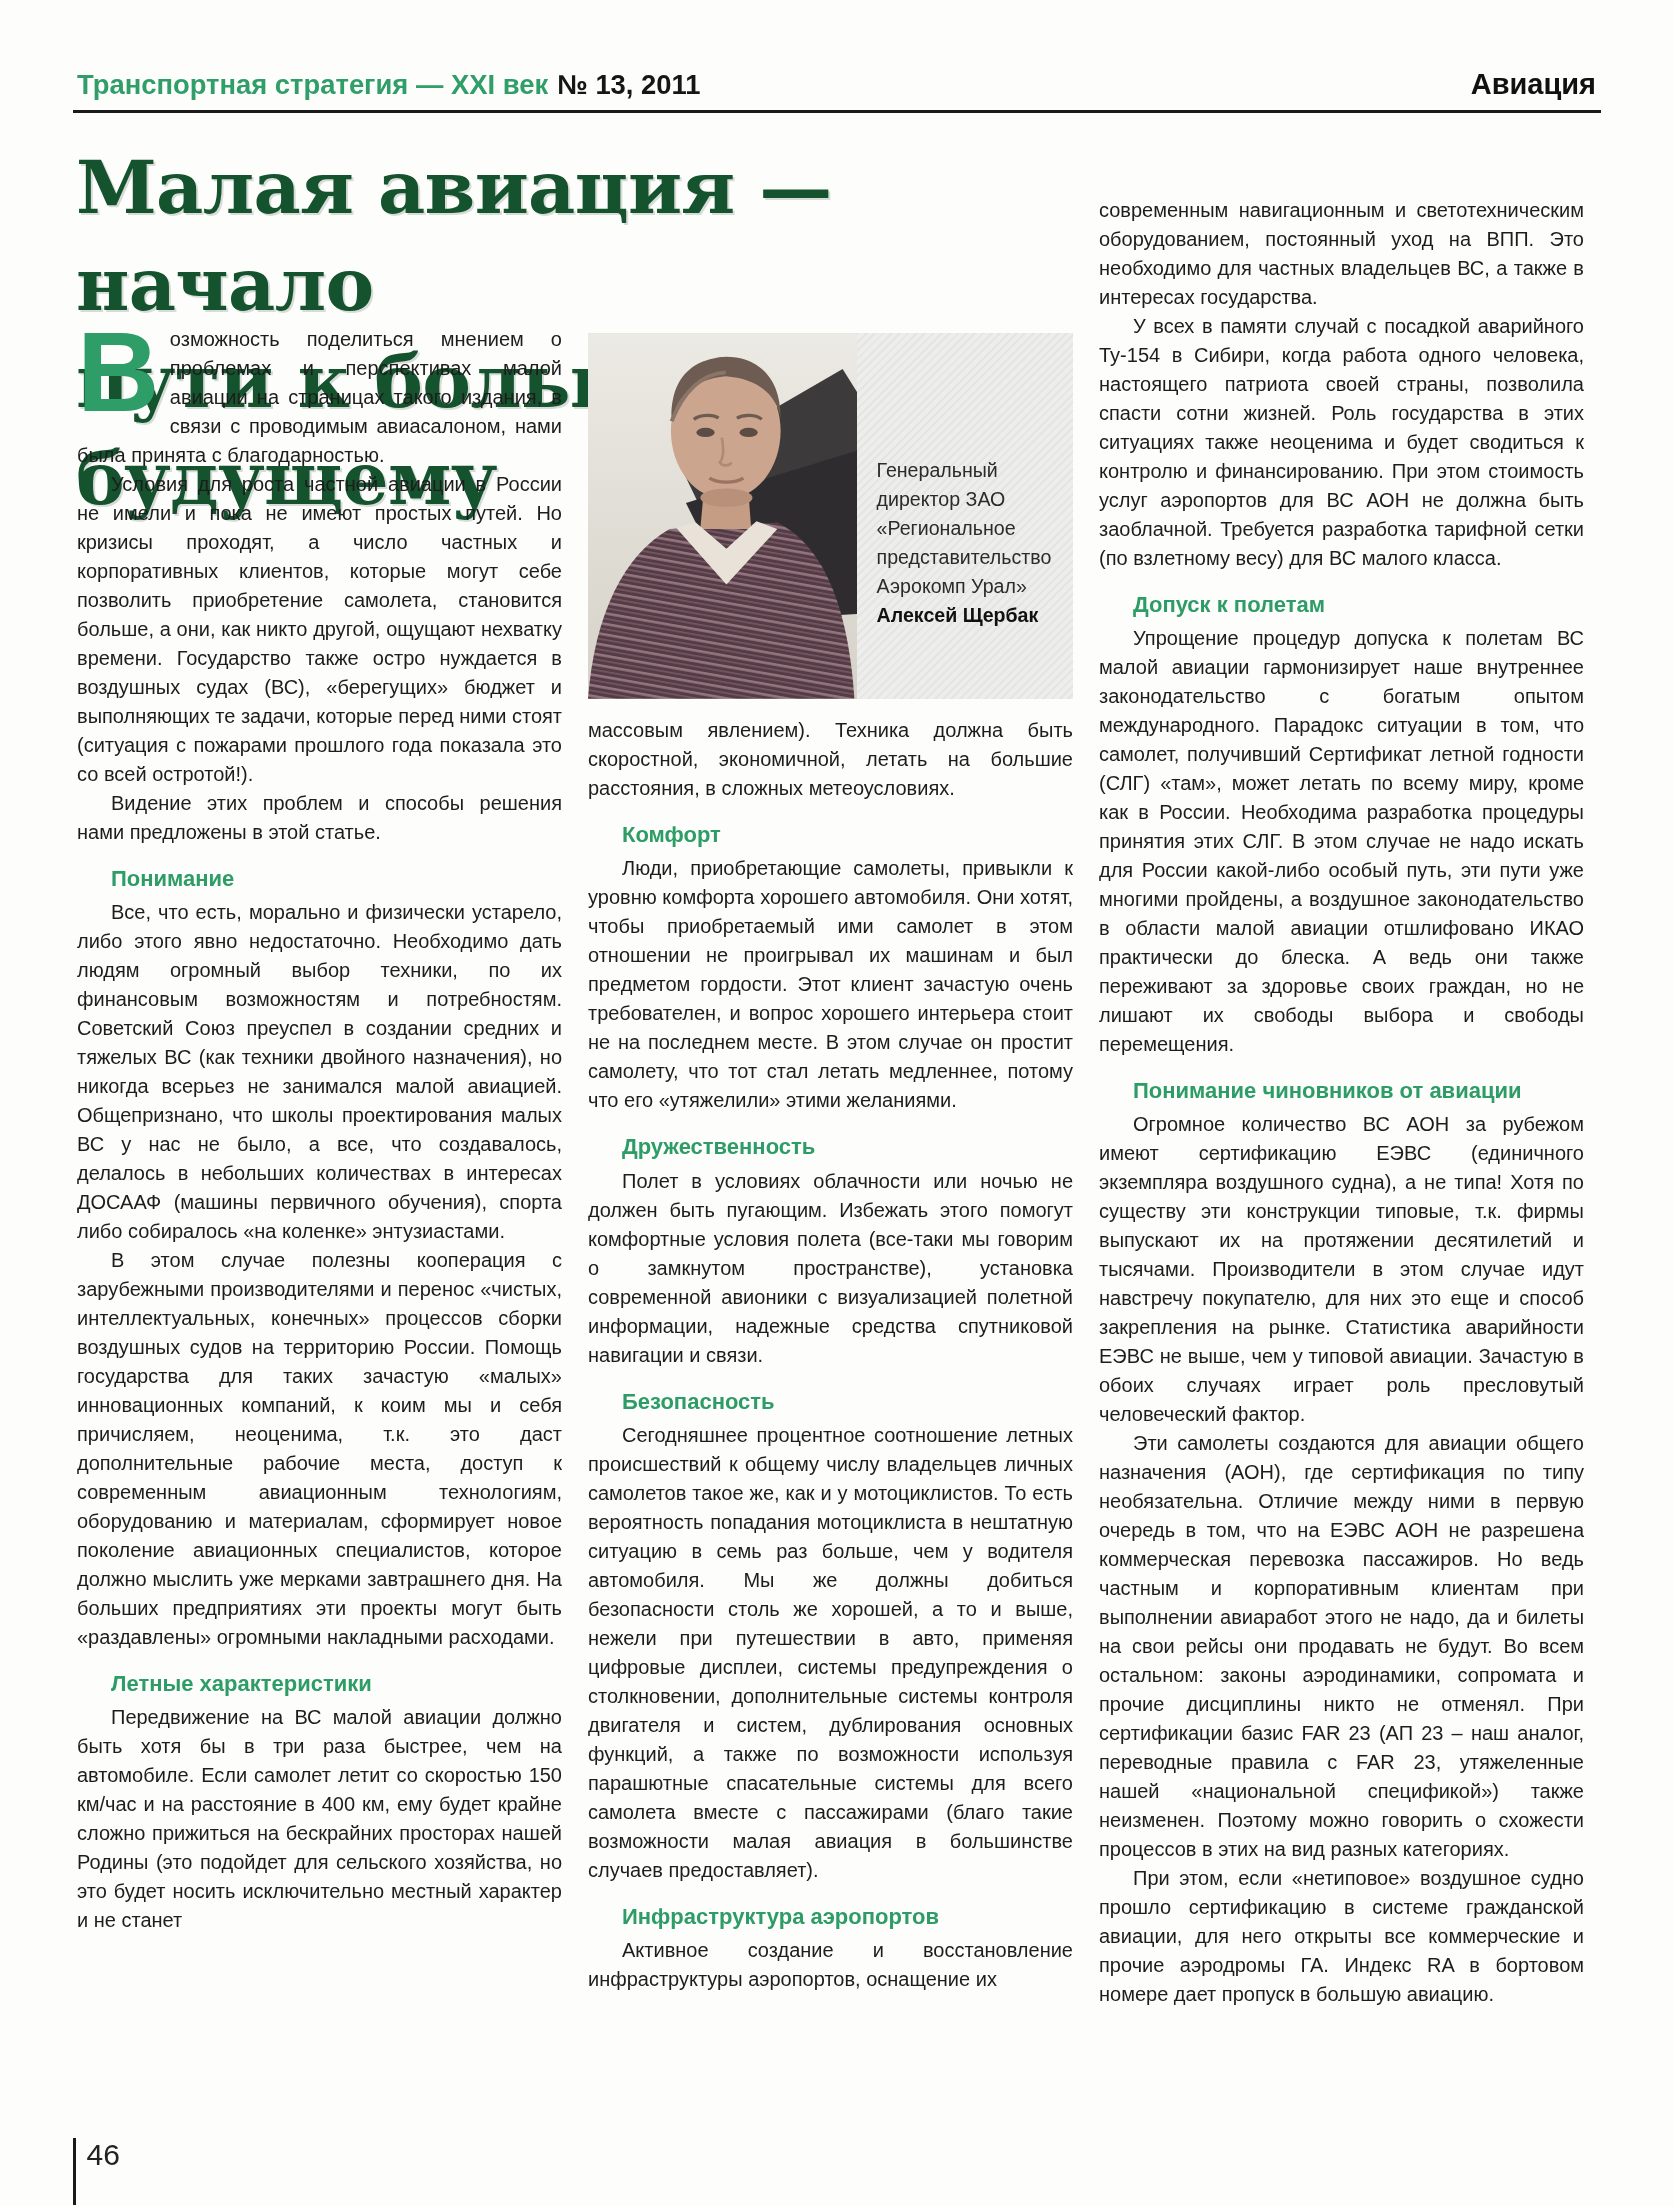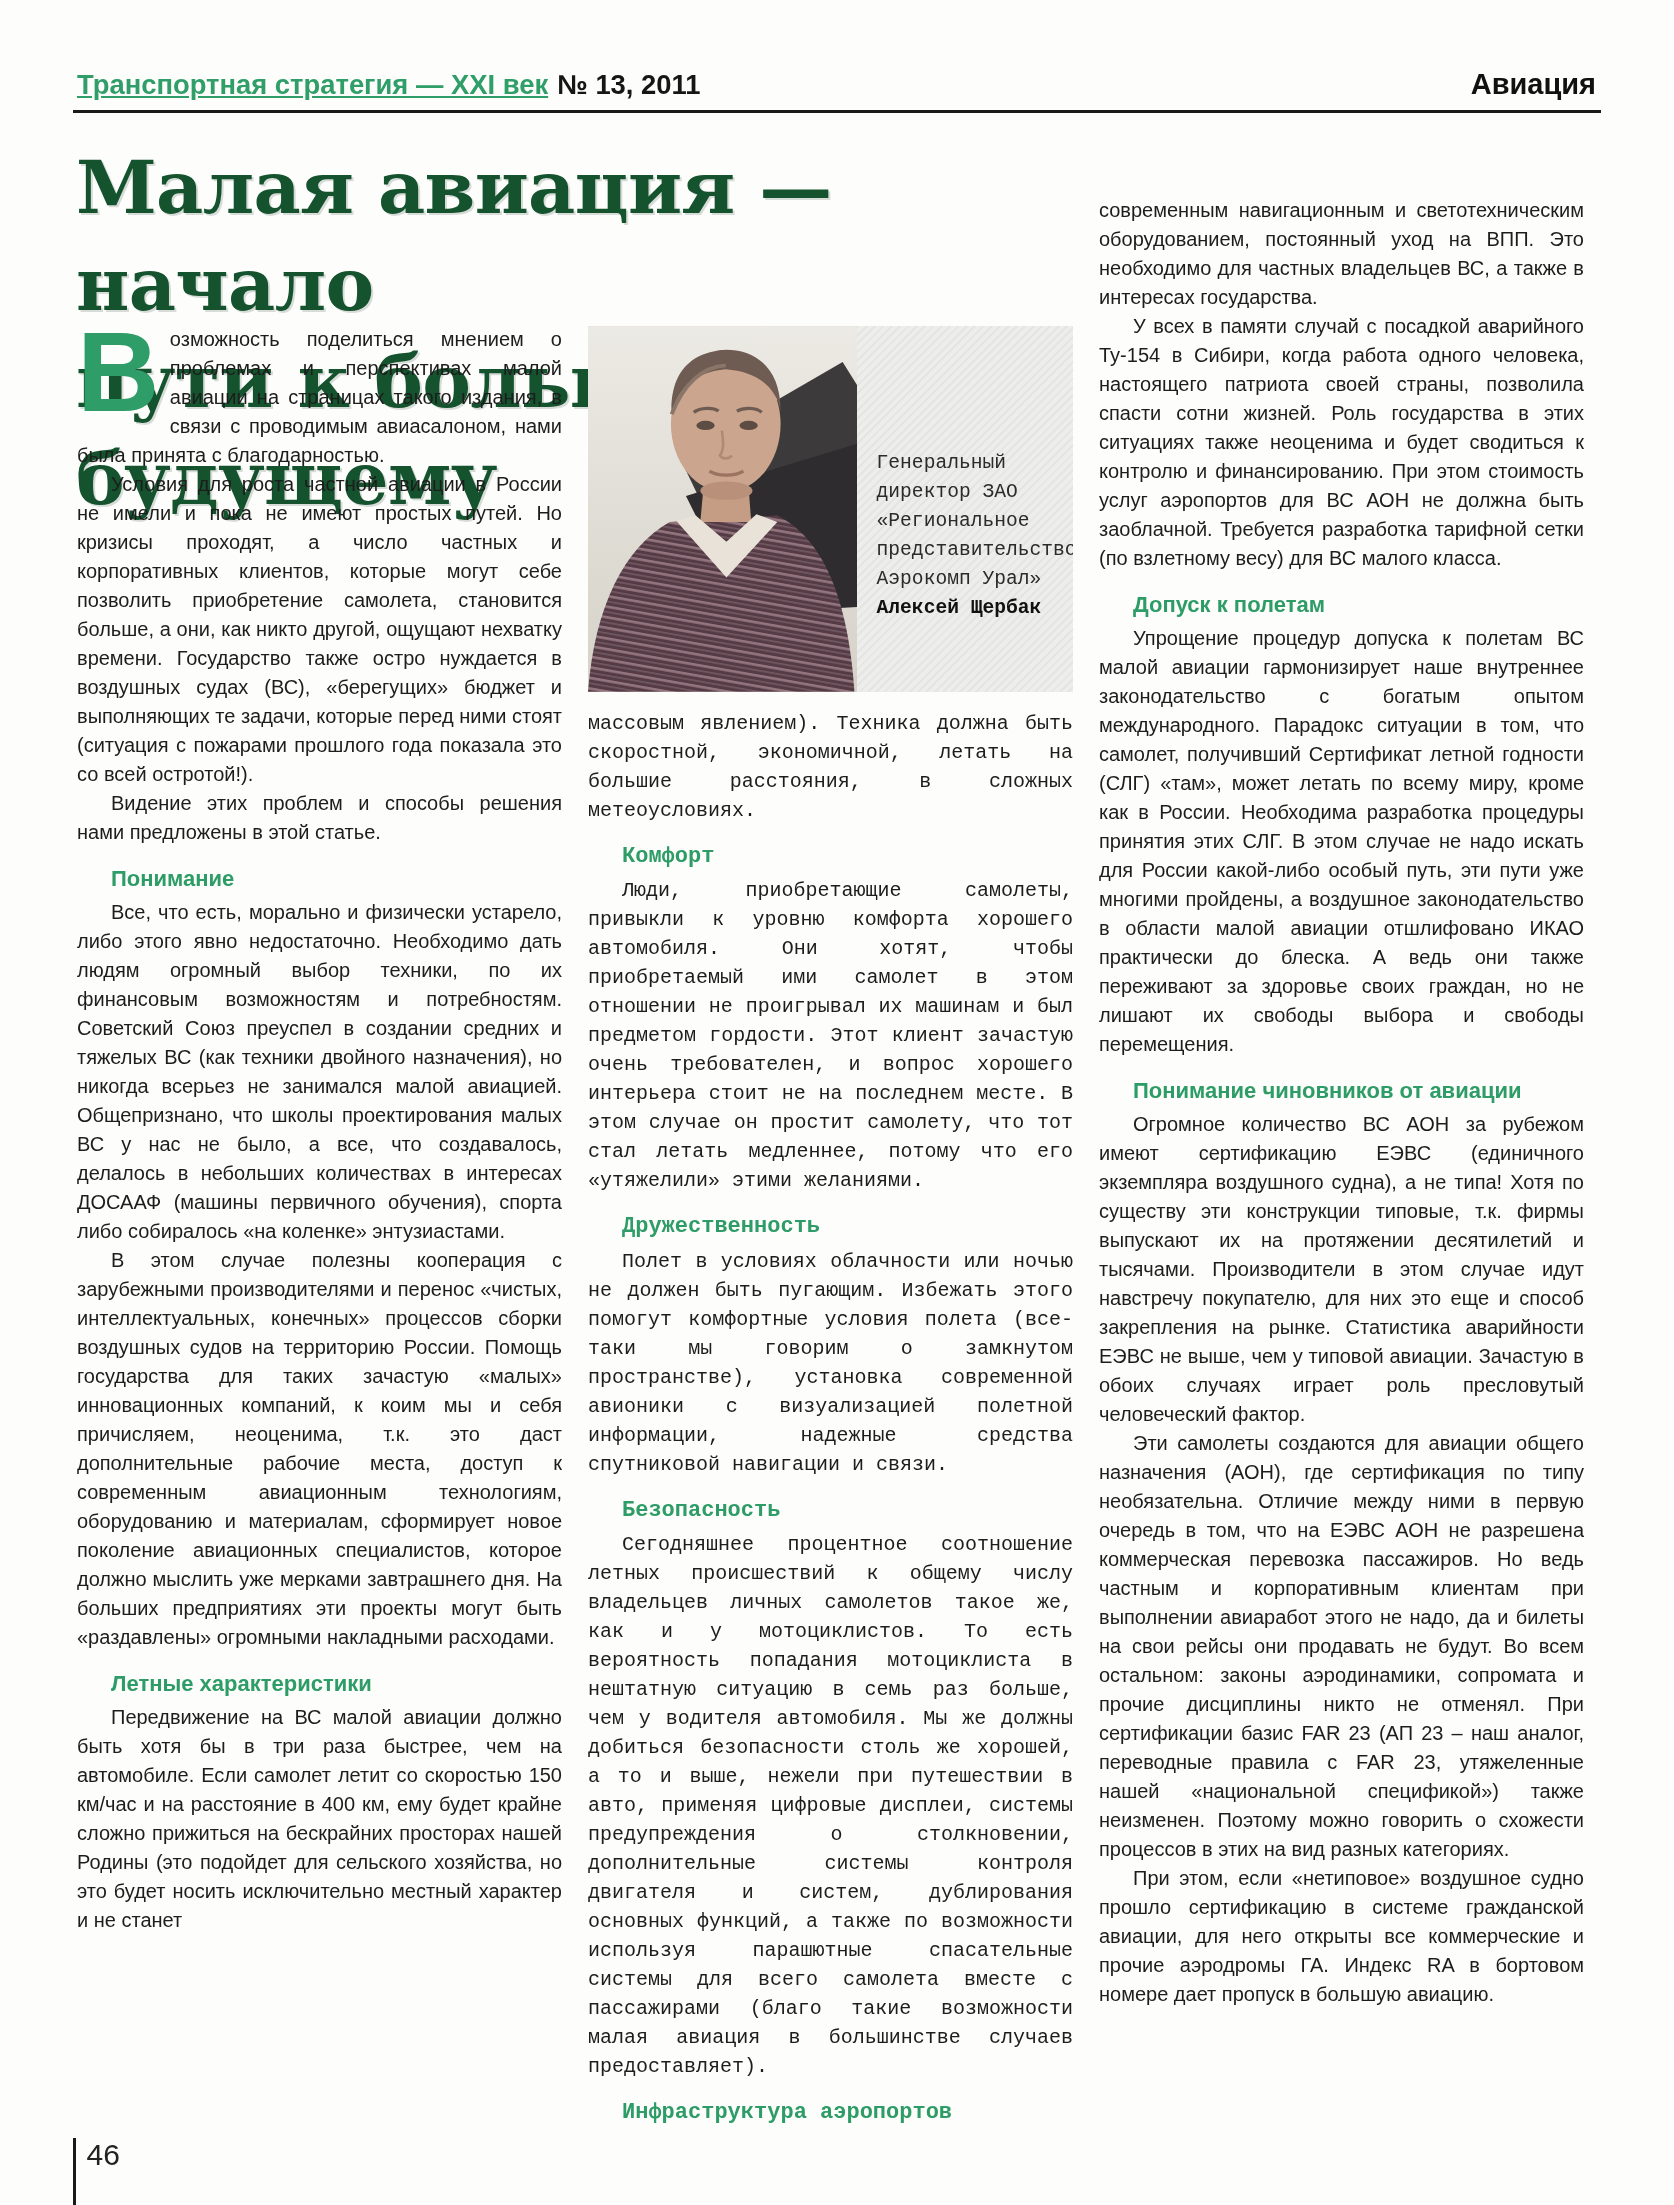--- a/index.html
+++ b/index.html
@@ -1,31 +1,31 @@
 <!DOCTYPE html>
 <html style="font-size:10.5px"><head>
 <meta charset="utf-8">
 <style>
   html,body{margin:0;padding:0;background:#888;}
   .page{position:relative;width:1674px;height:2205px;background:#fdfdfb;overflow:hidden;
         font-family:"Liberation Sans",sans-serif;color:#1d1d1d;}
   
   .masthead{position:absolute;left:77px;top:69px;font-size:27.4px;font-weight:bold;white-space:nowrap;}
-  .masthead .journal{color:#2f9e68;text-decoration:underline;}
+  .masthead .journal{color:#2f9e68;}
   .masthead .issue{color:#161616;margin-left:9.1px;}
   .section-label{position:absolute;right:78px;top:68px;font-size:29px;font-weight:bold;color:#111;}
   .head-rule{position:absolute;left:73px;right:73px;top:110px;height:2.6px;background:#1a1a1a;}
   
   .article-title{position:absolute;left:76px;top:139px;width:993px;
       font-family:"DejaVu Serif",serif;font-weight:bold;font-size:73px;line-height:97px;
       color:#14532d;text-shadow:2px 2px 0 rgba(50,70,60,0.18);letter-spacing:-0.7px;}
   
   .col{position:absolute;width:485px;overflow:hidden;font-size:20px;line-height:29px;text-align:justify;}
   #col1{left:77px;top:325px;height:1802px;}
-  #col2{left:588px;top:325px;height:1802px;font-family:Liberation Mono, monospace;}
+  #col2{left:588px;top:332px;height:1802px;}
   #col3{left:1099px;top:196px;height:1929px;}
   .col p{margin:0;text-indent:34px;}
   .col p.cont{text-indent:0;}
   .col p.first{text-indent:0;}
   .col h3{margin:17px 0 5.2px 0;font-size:22px;line-height:29px;color:#2d9c66;text-indent:34px;font-weight:bold;}
   .dropcap{float:left;color:#2f9d68;font-weight:bold;font-size:114px;line-height:85px;height:86px;
            margin:3.9px 10.5px 0 0;font-family:"Liberation Sans",sans-serif;}
   
   .photo-block{width:485px;height:366px;display:flex;margin:1.3px 0 17px 0;}
   .photo-img{width:269px;height:366px;flex:0 0 269px;background:#dedad2;}

